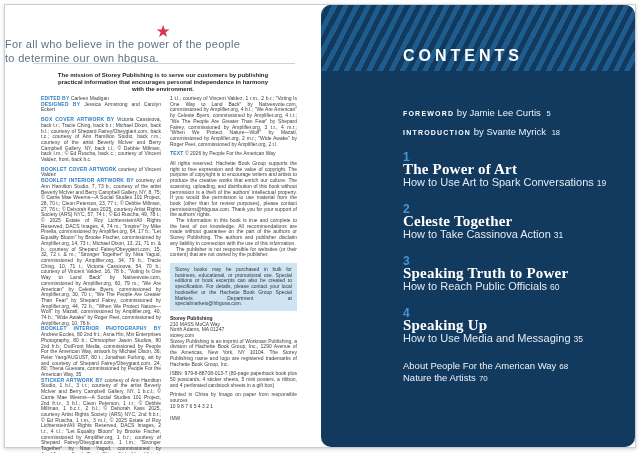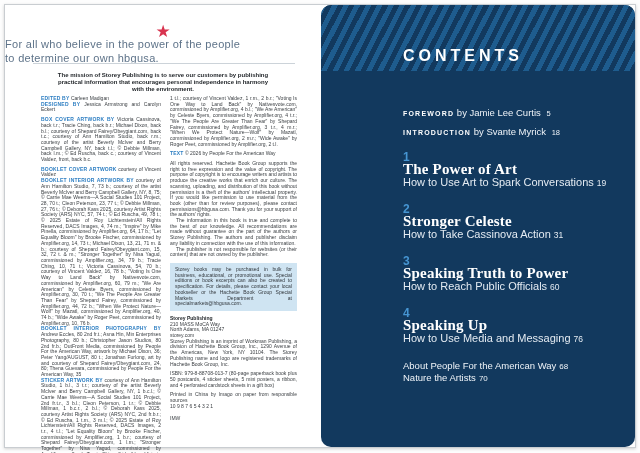--- a/index.html
+++ b/index.html
@@ -122,32 +122,32 @@
         </div>
 
         <div class="chapters">
           <div class="chapter">
             <div class="ch-num">1</div>
             <div class="ch-title">The Power of Art</div>
             <div class="ch-sub"><span>How to Use Art to Spark Conversations</span><span class="ch-page">19</span></div>
           </div>
           <div class="chapter">
             <div class="ch-num">2</div>
-            <div class="ch-title">Stronger Celeste</div>
+            <div class="ch-title">Celeste Together</div>
             <div class="ch-sub"><span>How to Take Cassinova Action</span><span class="ch-page">31</span></div>
           </div>
           <div class="chapter">
             <div class="ch-num">3</div>
             <div class="ch-title">Speaking Truth to Power</div>
             <div class="ch-sub"><span>How to Reach Public Officials</span><span class="ch-page">60</span></div>
           </div>
           <div class="chapter">
             <div class="ch-num">4</div>
             <div class="ch-title">Speaking Up</div>
-            <div class="ch-sub"><span>How to Use Media and Messaging</span><span class="ch-page">76</span></div>
+            <div class="ch-sub"><span>How to Use Media and Messaging</span><span class="ch-page">35</span></div>
           </div>
         </div>
 
         <div class="back-matter">
           <div class="bm-line"><span>About People For the American Way</span><span class="bm-page">68</span></div>
           <div class="bm-line"><span>Nature the Artists</span><span class="bm-page">70</span></div>
         </div>
 
       </div>
     </div>

